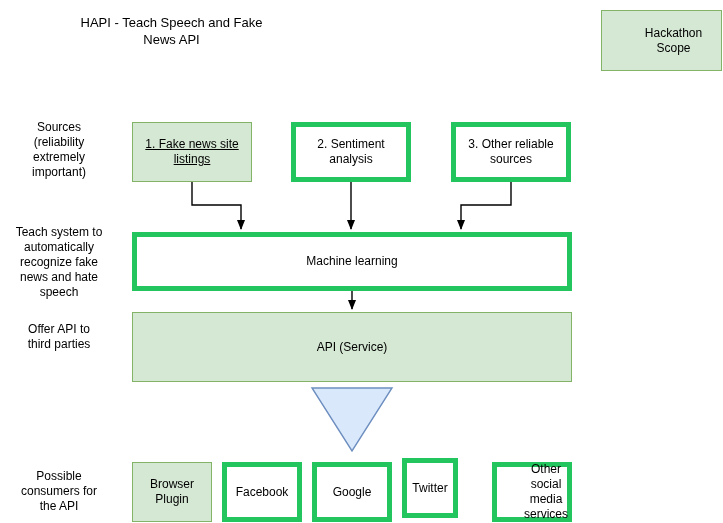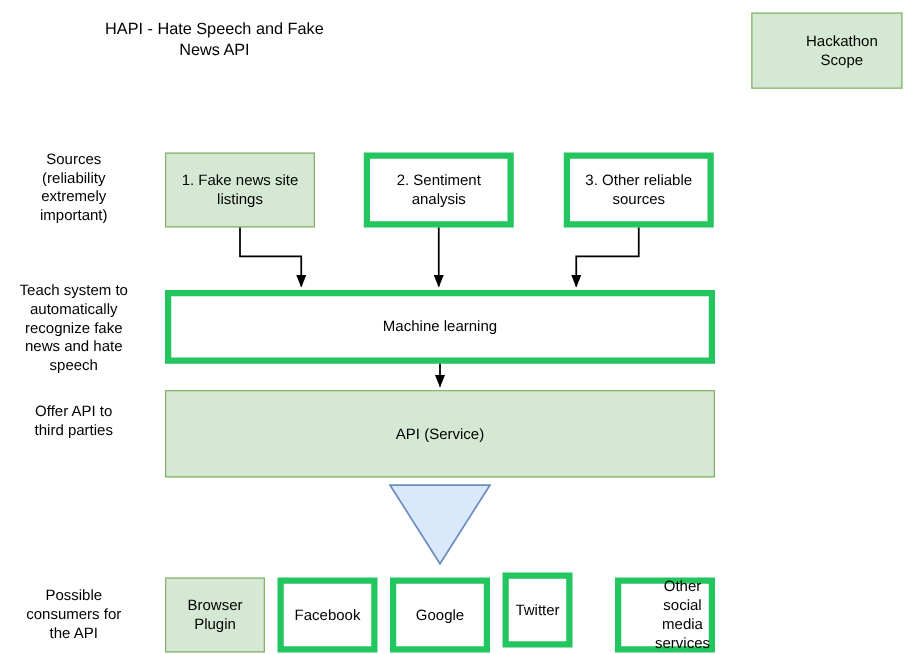--- a/index.html
+++ b/index.html
@@ -72,21 +72,21 @@
     height: 523px;
     overflow: visible;
     pointer-events: none;
   }
 </style>
 </head>
 <body>
 
 <div id="canvas">
 
-  <div class="title" style="left:4px; top:14px; width:335px;">HAPI - Hate Speech and Fake
+  <div class="title" style="left:4px; top:14px; width:335px;">HAPI - Teach Speech and Fake
 News API</div>
 
   <div class="node box-green" style="left:601px; top:10px; width:121px; height:61px;padding-left:28px;">
     <span>Hackathon Scope</span>
   </div>
 
   <div class="label" style="left:0px; top:112px; width:118px; height:76px;">Sources
 (reliability
 extremely
 important)</div>
@@ -99,21 +99,21 @@
 speech</span>
   </div>
 
   <div class="label" style="left:0px; top:317px; width:118px; height:40px;">Offer API to
 third parties</div>
 
   <div class="label" style="left:0px; top:465px; width:118px; height:52px;">Possible
 consumers for
 the API</div>
 
-  <div class="node box-green" style="left:132px; top:122px; width:120px; height:60px;">
+  <div class="node box-green" style="left:132px; top:122px; width:120px; height:60px;text-decoration:underline;">
     <span>1. Fake news site
 listings</span>
   </div>
 
   <div class="node box-white" style="left:291px; top:122px; width:120px; height:60px;">
     <span>2. Sentiment analysis</span>
   </div>
 
   <div class="node box-white" style="left:451px; top:122px; width:120px; height:60px;">
     <span>3. Other reliable

